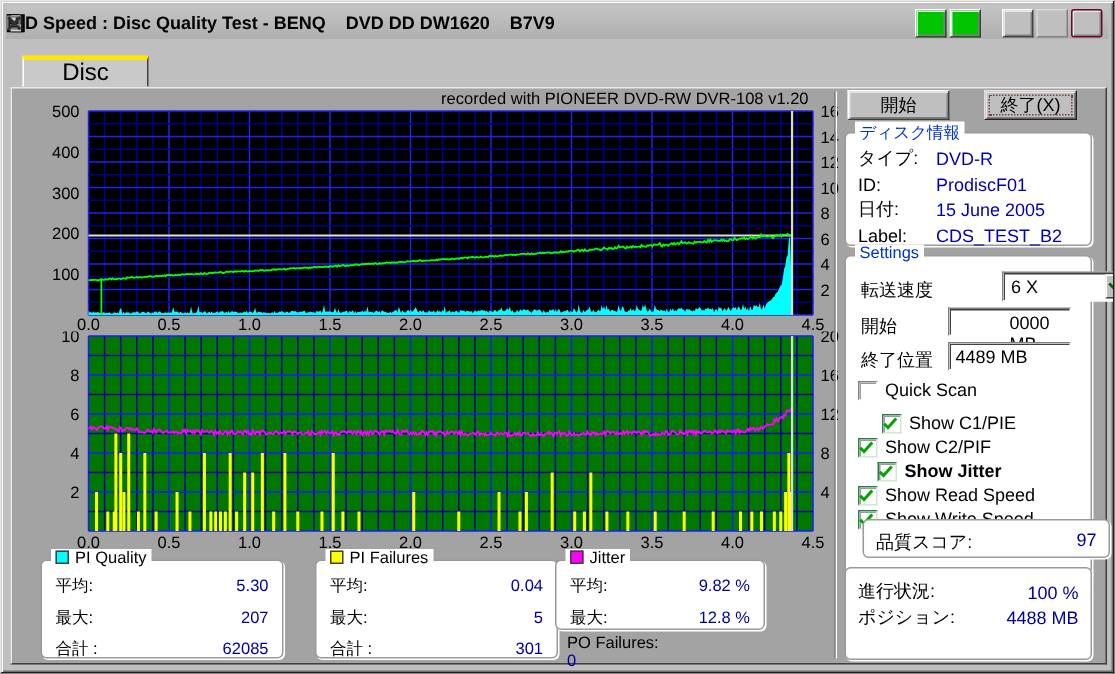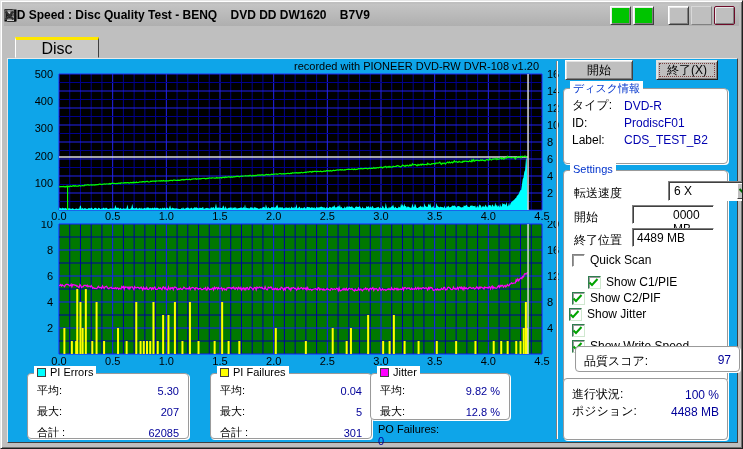--- a/index.html
+++ b/index.html
@@ -20,21 +20,21 @@
   .tb-btn.green{background:#00C400;}
   .tb-gap{display:inline-block;width:12px;}
   .tb-btn.flat{box-shadow:none;border-color:#d8d8d8 #808080 #808080 #d8d8d8;}
   .tb-btn.close{border:1px solid #6E0A28;box-shadow:inset 1px 1px 0 #e8e8e8, inset -1px -1px 0 #808080;border-radius:2px;}
 
   .tabrow{position:absolute;left:6px;top:36px;height:21px;}
   .tab{position:absolute;left:8px;top:0;width:84px;height:21px;background:#C9C9C9;
     border:1px solid;border-color:#fff #404040 transparent #fff;
     border-top:3px solid #FFE800;
     font-size:16px;color:#000;text-align:center;line-height:17px;}
-  .page{position:absolute;left:6px;top:57px;width:731px;height:385px;background:#0ea5e9;
+  .page{position:absolute;left:6px;top:57px;width:731px;height:385px;background:#a3a3a3;
     border:1px solid;border-color:#E8E8E8 #404040 #404040 #E8E8E8;}
   .chart-header{position:absolute;top:1px;left:200px;width:331px;text-align:right;
     font-size:11px;color:#000;}
   svg{position:absolute;left:0;}
   .divider{position:absolute;left:548px;top:2px;height:378px;width:2px;
     border-left:1px solid #808080;border-right:1px solid #fff;}
 
   .groupbox{position:absolute;border:1px solid #9a9a9a;border-radius:4px;
     box-shadow:1px 1px 0 #fff, inset 1px 1px 0 #fdfdfd;background:#fff;}
   .groupbox .gb-title{position:absolute;top:-8px;left:6px;background:#fff;padding:0 3px;
@@ -345,21 +345,21 @@
         <text x="319.33333333333337" y="144" text-anchor="middle" font-size="11" fill="#000">2.5</text>
         <text x="373" y="144" text-anchor="middle" font-size="11" fill="#000">3.0</text>
         <text x="426.6666666666667" y="144" text-anchor="middle" font-size="11" fill="#000">3.5</text>
         <text x="480.3333333333333" y="144" text-anchor="middle" font-size="11" fill="#000">4.0</text>
         <text x="534" y="144" text-anchor="middle" font-size="11" fill="#000">4.5</text>
       </svg>
     <div class="divider"></div>
 
     <div id="stat-boxes">
         <div class="groupbox" style="left: 19px; top: 314px; width: 162px; height: 66px;">
-          <span class="gb-title"><span class="swatch" style="background: rgb(0, 255, 255);"></span><span>PI Errors</span></span>
+          <span class="gb-title"><span class="swatch" style="background: rgb(0, 255, 255);"></span><span>PI Quality</span></span>
           <div style="padding-top: 6px;">
             <div class="statrow">
               <span>平均:</span>
               <span class="val">5.30</span>
             </div>
             <div class="statrow">
               <span>最大:</span>
               <span class="val">207</span>
             </div>
             <div class="statrow">
@@ -410,20 +410,24 @@
     <div class="groupbox" style="left:555px;top:29px;width:165px;height:76px;">
       <span class="gb-title blue">ディスク情報</span>
       <div id="disc-info-rows" style="padding-top:8px;">
           <div class="prow">
             <span style="width: 52px;">タイプ:</span>
             <span style="color: rgb(0, 0, 176); flex: 1 1 0%;">DVD-R</span>
           </div>
           <div class="prow">
             <span style="width: 52px;">ID:</span>
             <span style="color: rgb(0, 0, 176); flex: 1 1 0%;">ProdiscF01</span>
+          </div>
+          <div class="prow">
+            <span style="width: 52px;">日付:</span>
+            <span style="color: rgb(0, 0, 176); flex: 1 1 0%;">15 June 2005</span>
           </div>
           <div class="prow">
             <span style="width: 52px;">Label:</span>
             <span style="color: rgb(0, 0, 176); flex: 1 1 0%;">CDS_TEST_B2</span>
           </div>
         </div>
     </div>
 
     <div class="groupbox" style="left:555px;top:111px;width:165px;height:216px;">
       <span class="gb-title blue">Settings</span>
@@ -454,34 +458,35 @@
             <span>Show C1/PIE</span>
           </div>
           <div class="cb-row" style="left: 8px; top: 120px;">
             <span class="cb-box" style="border-color: rgb(46, 125, 79) rgb(207, 232, 207) rgb(207, 232, 207) rgb(46, 125, 79);">
               <svg width="11" height="11" viewBox="0 0 11 11">
                 <polyline points="1.5,5.5 4,8 9.5,2" fill="none" stroke="#00A300" stroke-width="2"></polyline>
               </svg>
             </span>
             <span>Show C2/PIF</span>
           </div>
-          <div class="cb-row" style="left: 5px; top: 136px;">
+          <div class="cb-row" style="left: 21px; top: 136px; font-weight: bold;">
             <span class="cb-box" style="border-color: rgb(46, 125, 79) rgb(207, 232, 207) rgb(207, 232, 207) rgb(46, 125, 79);">
               <svg width="11" height="11" viewBox="0 0 11 11">
                 <polyline points="1.5,5.5 4,8 9.5,2" fill="none" stroke="#00A300" stroke-width="2"></polyline>
               </svg>
             </span>
             <span>Show Jitter</span>
           </div>
           <div class="cb-row" style="left: 8px; top: 152px;">
             <span class="cb-box" style="border-color: rgb(46, 125, 79) rgb(207, 232, 207) rgb(207, 232, 207) rgb(46, 125, 79);">
               <svg width="11" height="11" viewBox="0 0 11 11">
                 <polyline points="1.5,5.5 4,8 9.5,2" fill="none" stroke="#00A300" stroke-width="2"></polyline>
               </svg>
             </span>
+            <span>Show Read Speed</span>
           </div>
           <div class="cb-row" style="left: 8px; top: 168px;">
             <span class="cb-box" style="border-color: rgb(46, 125, 79) rgb(207, 232, 207) rgb(207, 232, 207) rgb(46, 125, 79);">
               <svg width="11" height="11" viewBox="0 0 11 11">
                 <polyline points="1.5,5.5 4,8 9.5,2" fill="none" stroke="#00A300" stroke-width="2"></polyline>
               </svg>
             </span>
             <span>Show Write Speed</span>
           </div>
         </div>

